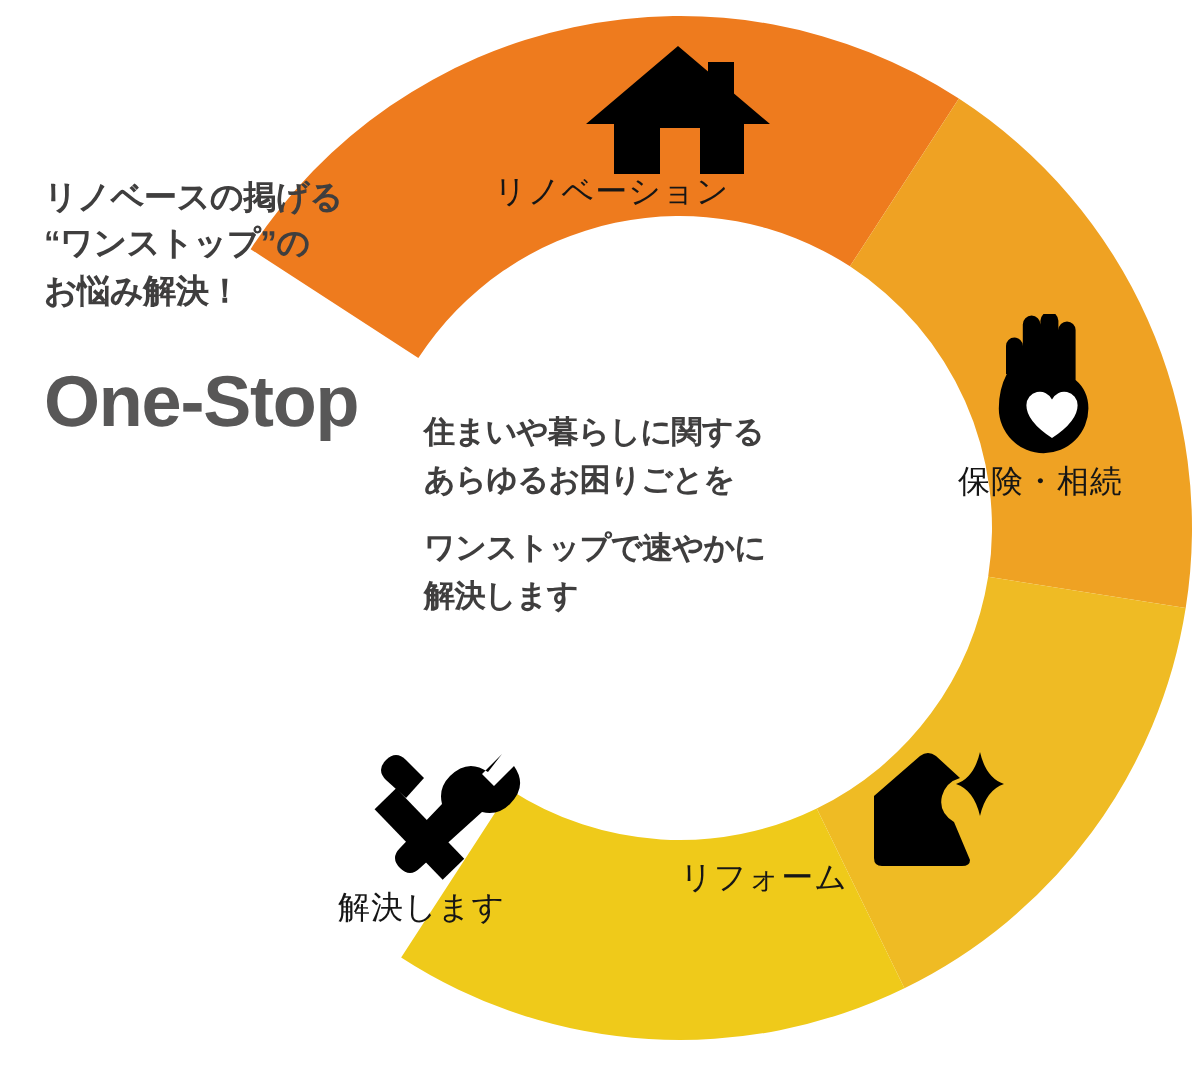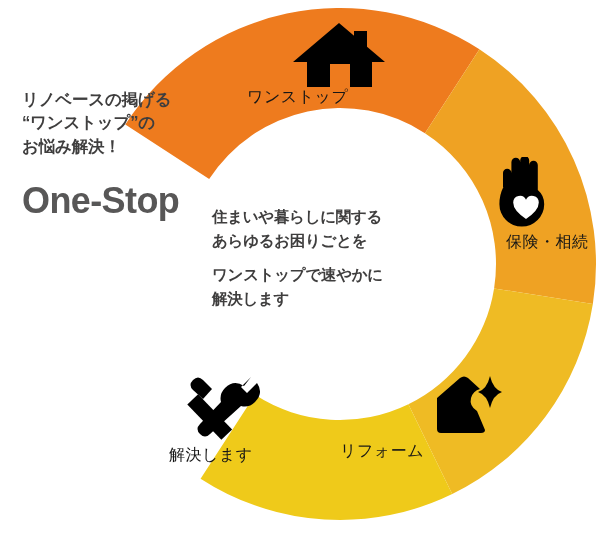--- a/index.html
+++ b/index.html
@@ -72,22 +72,22 @@
   .seg-label {
     position: absolute;
     font-size: 16px;
     font-weight: 500;
     color: #161616;
     line-height: 1.42;
     letter-spacing: 0.5px;
     white-space: nowrap;
   }
   .seg-label.l-top     { left: 247px; top: 86px; }
-  .seg-label.l-right   { left: 479px; top: 231px; margin-left: 27px; }
-  .seg-label.l-botright{ left: 340px; top: 440px; }
+  .seg-label.l-right   { left: 479px; top: 231px; }
+  .seg-label.l-botright{ left: 340px; top: 429px; }
   .seg-label.l-botleft { left: 169px; top: 444px; }
 
   .seg-icon { position: absolute; }
   .seg-icon.i-top      { left: 292px; top: 22px; }
   .seg-icon.i-right    { left: 497px; top: 157px; }
   .seg-icon.i-botright { left: 434px; top: 372px; }
   .seg-icon.i-botleft  { left: 179px; top: 372px; }
 </style>
 </head>
 <body>
@@ -145,21 +145,21 @@
     <svg width="86" height="68" viewBox="0 0 86 68">
       <g fill="#000">
         <path d="M14 18 q-5 -5 0 -10 q5 -5 10 0 L33 17 L24 27 Z"></path>
         <rect x="23" y="21" width="15" height="49" transform="rotate(-44 30 45)"></rect>
         <path d="M72 5 L62 15 L68 21 L78 11 q7 10 -2 19 q-6 6 -14 4 L31 62 q-5 5 -10 0 q-5 -5 0 -10 L42 30 q-2 -8 4 -14 q9 -9 19 -2 Z"></path>
       </g>
     </svg>
   </div>
 
   <div class="seg-label l-top">
-    <div>ワンストップ</div>
+    <div>リノベーション</div>
   </div>
 
   <div class="seg-label l-right">
     <div>保険・相続</div>
   </div>
 
   <div class="seg-label l-botright">
     <div>リフォーム</div>
   </div>
 

